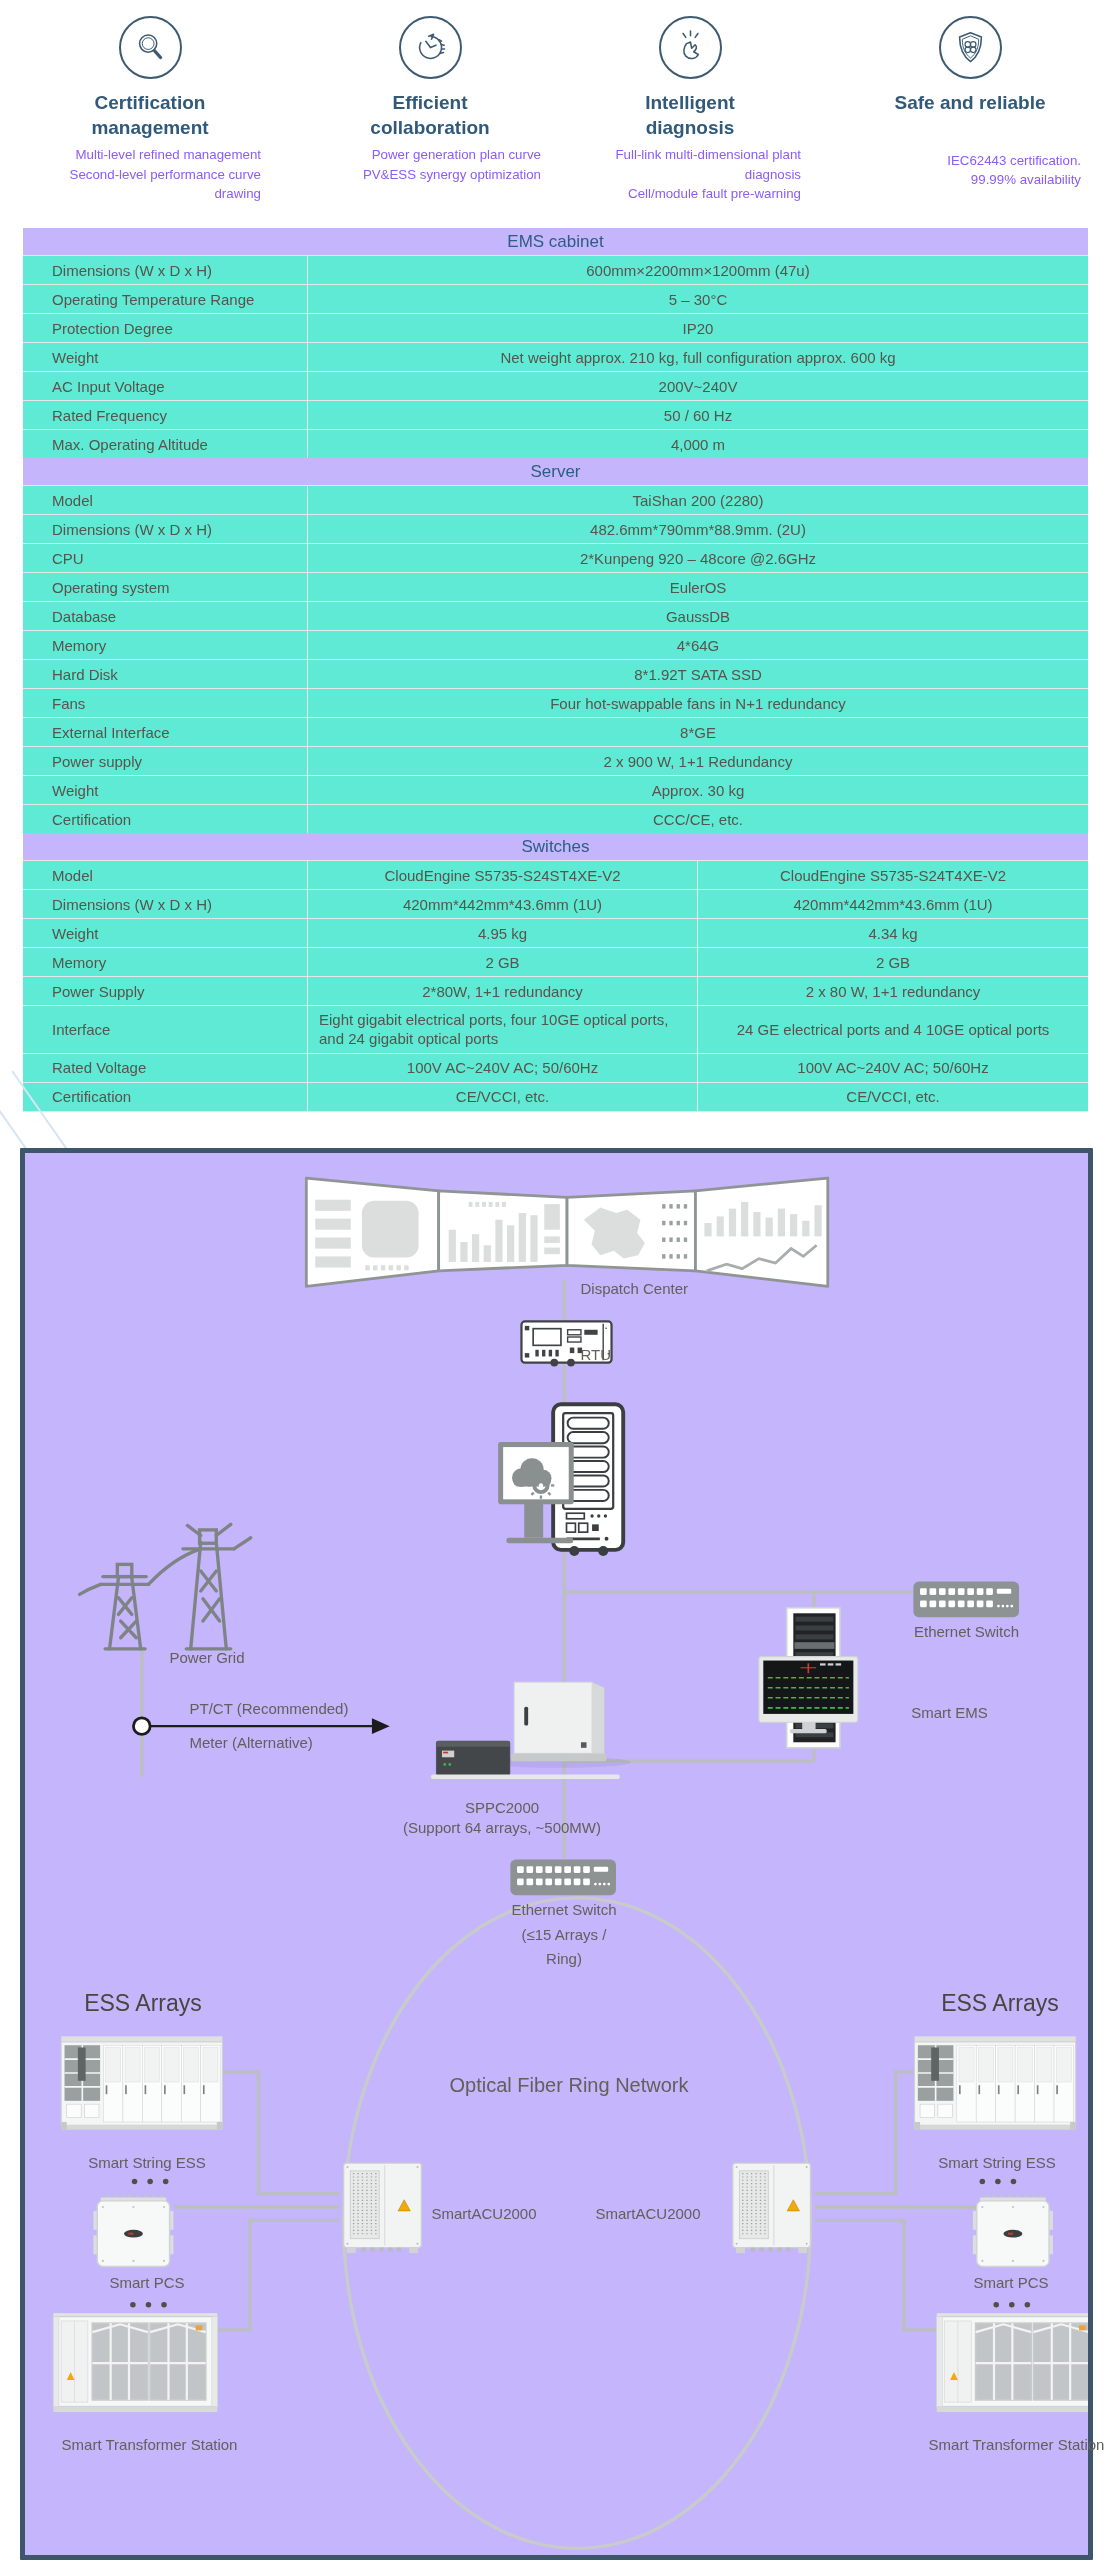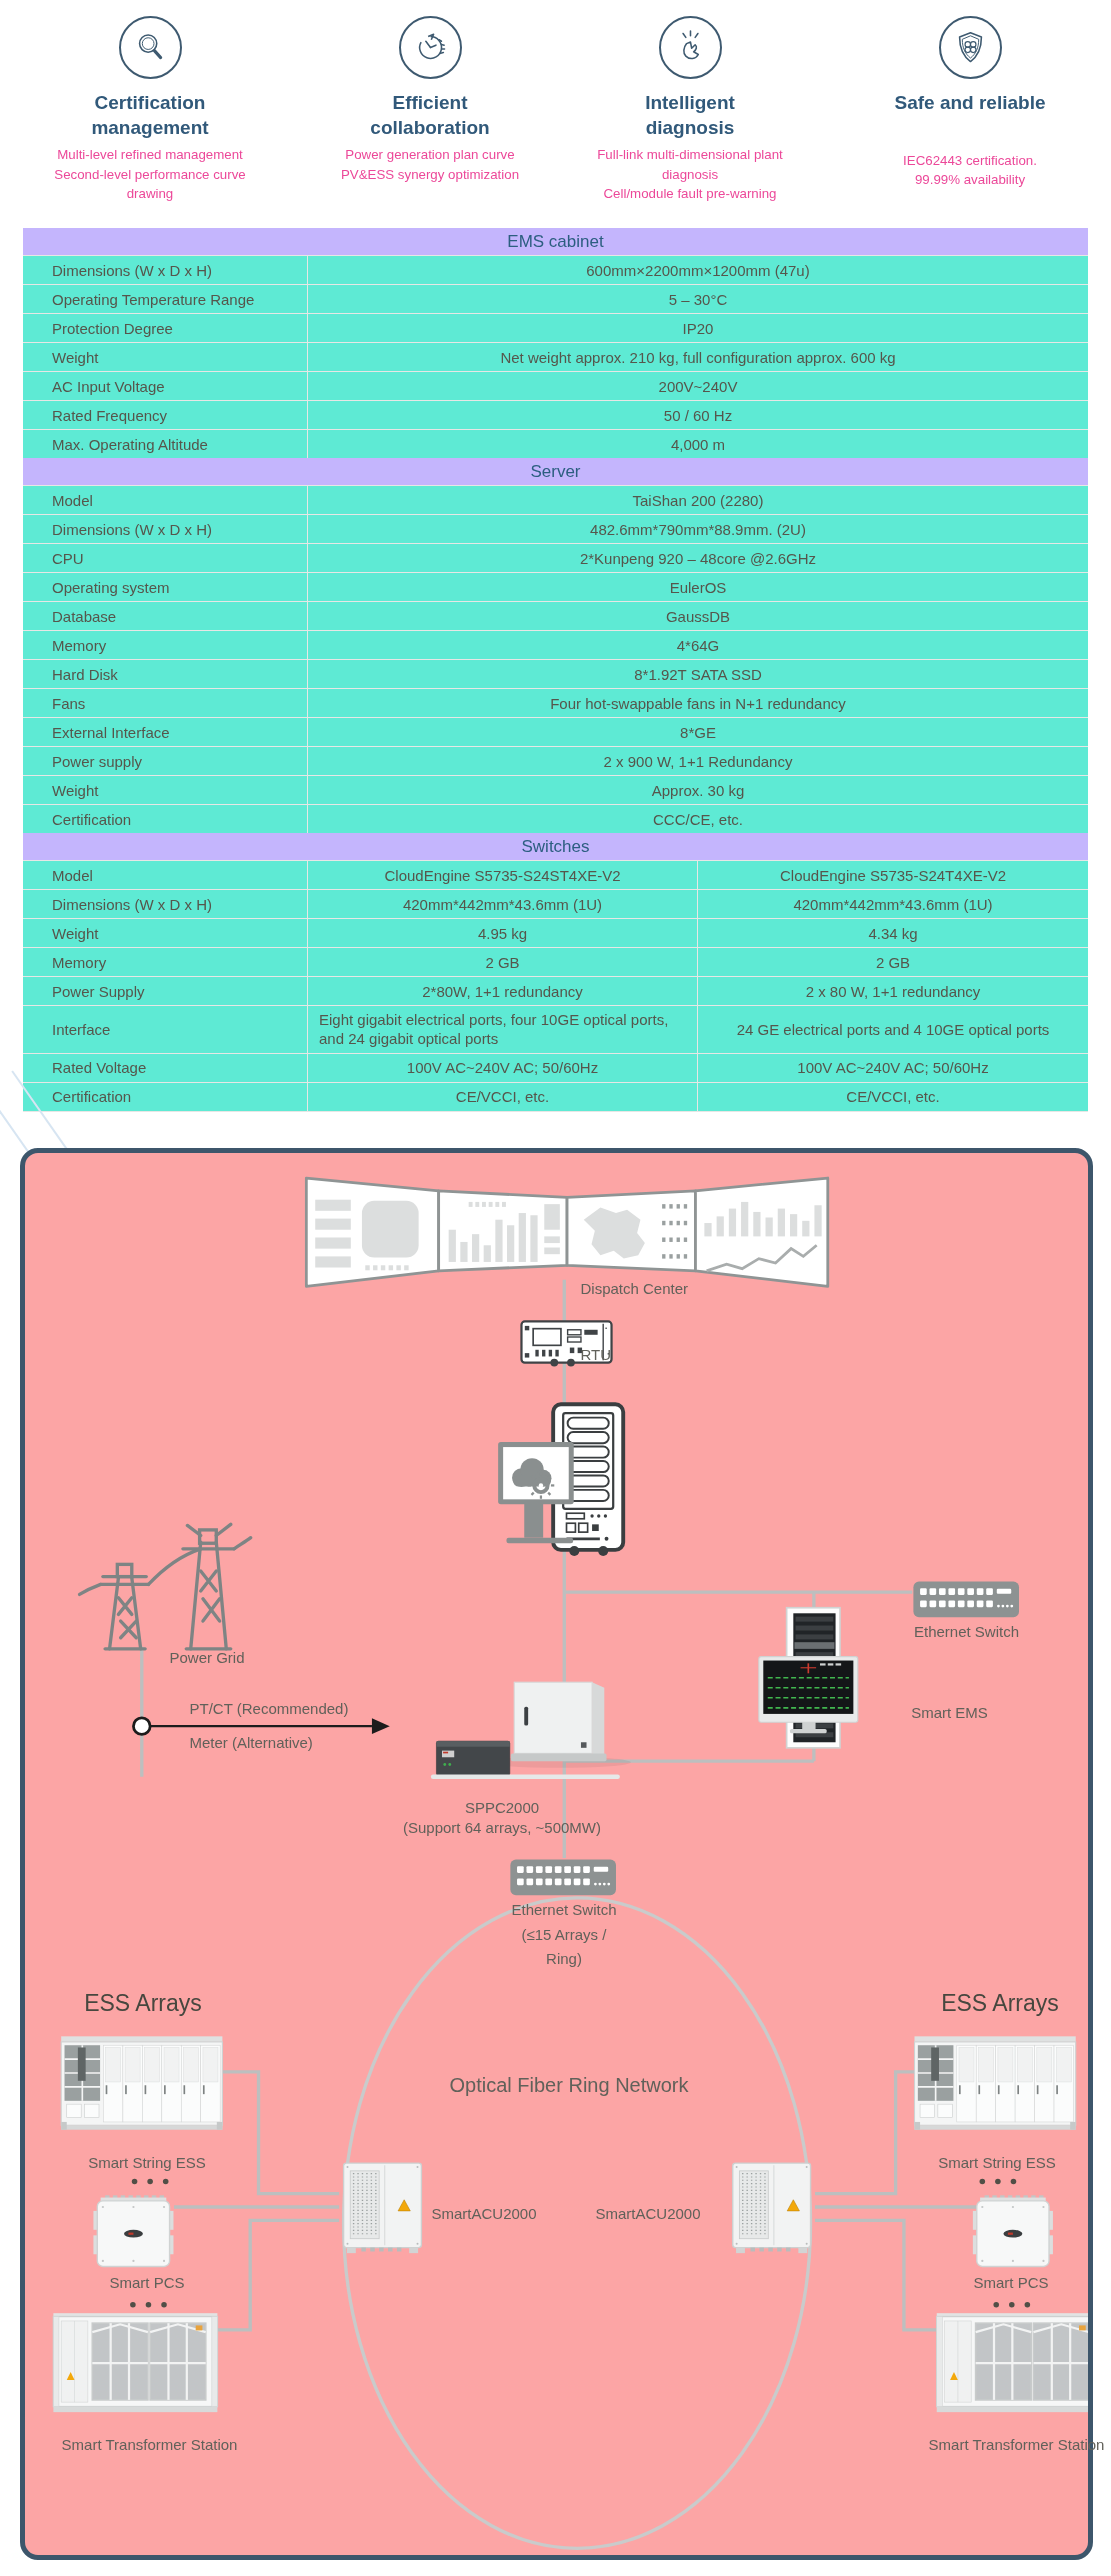--- a/index.html
+++ b/index.html
@@ -2,36 +2,36 @@
 <html style="font-size:9px"><head>
 <meta charset="utf-8">
 <style>
   html,body{margin:0;padding:0;background:#fff;}
   body{width:1112px;height:2576px;position:relative;font-family:"Liberation Sans",sans-serif;overflow:hidden;}
 
   
   .feature{position:absolute;top:15.6px;text-align:center;}
   .icon-circle{width:59px;height:59px;border:2.2px solid #3e5a70;border-radius:50%;margin:0 auto;display:flex;align-items:center;justify-content:center;}
   .f-title{margin-top:11px;font-size:19px;font-weight:bold;color:#31597a;line-height:25px;}
-  .f-desc{margin-top:5.6px;font-size:13.3px;color:#ec4899;line-height:19.5px;}
+  .f-desc{margin-top:5.6px;font-size:13.3px;color:#8b5cf6;line-height:19.5px;text-align:right;}
   .f-desc.single{margin-top:36px;}
 
   
   .tables{position:absolute;top:228px;left:23px;width:1065px;}
   .sec-header{height:27px;line-height:27px;text-align:center;background:#c4b5fd;color:#2c5e80;font-size:17px;}
   .trow{display:flex;align-items:stretch;border-top:1.1px solid #e7e7e5;min-height:28px;background:#5eead4;}
   .trow.last{border-bottom:1.1px solid #e7e7e5;}
   .tcell-label{width:284px;box-sizing:border-box;padding-left:29px;display:flex;align-items:center;font-size:15px;color:#56564c;}
   .tcell-value{flex:1;display:flex;align-items:center;justify-content:center;text-align:left;font-size:15px;color:#56564c;border-left:0.6px solid #e7e7e5;padding:4.4px 11px;box-sizing:border-box;line-height:19px;}
   .tcell-v1{flex:0 0 390px;}
 
   .swoosh{position:absolute;background:#d7e5f2;}
 
   
-  .diagram{position:absolute;top:1148px;left:19.5px;width:1063px;height:1402px;border:5px solid #3d566b;border-radius:18px;background:#fca5a5;}
+  .diagram{position:absolute;top:1148px;left:19.5px;width:1063px;height:1402px;border:5px solid #3d566b;border-radius:1px;background:#c4b5fd;}
   .dsvg{position:absolute;left:0;top:0;}
   .dlabel{position:absolute;font-size:15px;color:#61615a;white-space:nowrap;}
   .dlabel.center{text-align:center;white-space:normal;}
   .dtitle{position:absolute;font-size:23px;color:#47473f;text-align:center;}
   .lh44{line-height:24.5px;}
   .lh36{line-height:20px;}
 </style>
 </head>
 <body>
 

